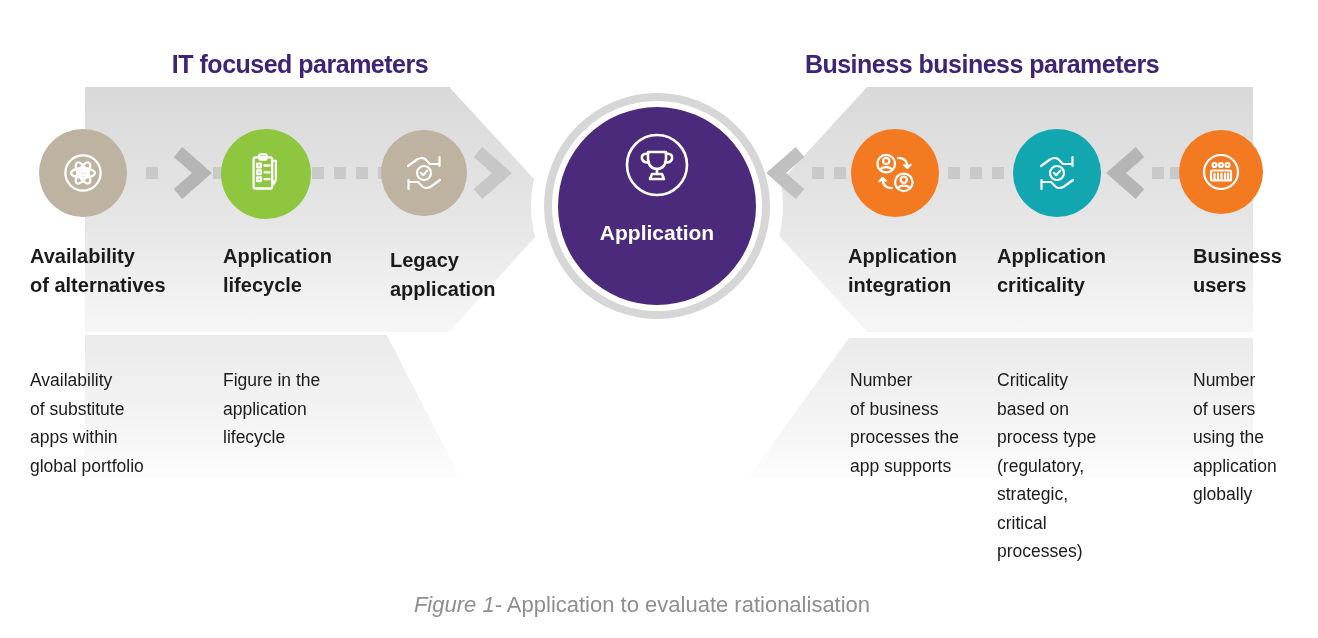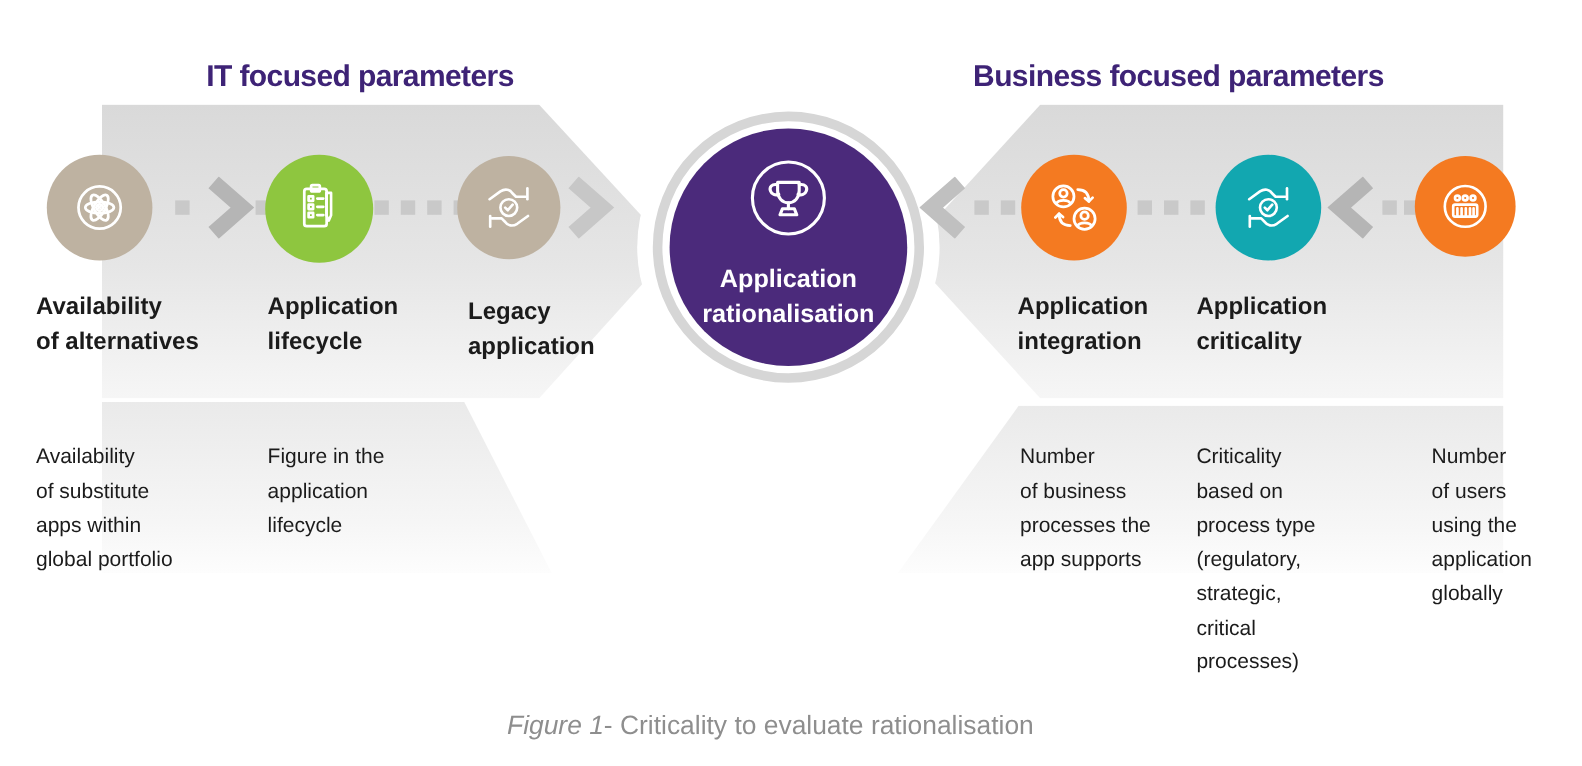--- a/index.html
+++ b/index.html
@@ -44,21 +44,21 @@
     font-size:22px;color:var(--caption);}
   .caption .fig{font-style:italic;}
   .icon-stroke{fill:none;stroke:#fff;stroke-width:2.2;stroke-linecap:round;stroke-linejoin:round;}
 </style>
 </head>
 <body>
 
 <div class="stage" style="--purple: #4b2a7b; --purple-dark: #3e2376; --tan: #beb2a1; --green: #8ec63f; --orange: #f47a21; --teal: #12a7b0; --gray-arrow: #b3b3b3; --gray-dash: #c9c9c9; --ring: #d6d6d6; --caption: #8e8e8e;">
 
   <div class="title" style="left:300px;">IT focused parameters</div>
-  <div class="title" style="left:982px;">Business focused parameters</div>
+  <div class="title" style="left:982px;">Business business parameters</div>
 
   <div class="band top band-top-left"></div>
   <div class="band top band-top-right"></div>
   <div class="band bottom band-bottom-left"></div>
   <div class="band bottom band-bottom-right"></div>
 
   <div class="dash" style="left:146px;top:167px;"></div>
   <div class="dash" style="left:213px;top:167px;"></div>
   <div class="dash" style="left:312px;top:167px;"></div>
   <div class="dash" style="left:334px;top:167px;"></div>
@@ -102,21 +102,20 @@
       <circle cx="35" cy="35" r="30"></circle>
       <path d="M26 22 h18 v7 c0 6 -4 10 -9 10 s-9 -4 -9 -10 z"></path>
       <path d="M26 24 c-5 -1 -7 2 -6 5 c1 3 4 4 7 3"></path>
       <path d="M44 24 c5 -1 7 2 6 5 c-1 3 -4 4 -7 3"></path>
       <path d="M35 39 v5"></path>
       <path d="M30 44 h10 l2 5 h-14 z"></path>
     </svg>
   </div>
   <div class="core-label">
     <div>Application</div>
-    <div>rationalisation</div>
   </div>
 
   <div class="pcircle tan" style="left:39px;top:129px;width:88px;height:88px;">
     <svg viewBox="0 0 56 56" width="58" height="58" class="icon-stroke">
       <circle cx="28" cy="28" r="17"></circle>
       <ellipse cx="28" cy="28" rx="11.5" ry="4.6"></ellipse>
       <ellipse cx="28" cy="28" rx="11.5" ry="4.6" transform="rotate(60 28 28)"></ellipse>
       <ellipse cx="28" cy="28" rx="11.5" ry="4.6" transform="rotate(120 28 28)"></ellipse>
       <circle cx="28" cy="28" r="2.6"></circle>
       <circle cx="28" cy="28" r="0.6" fill="#fff"></circle>
@@ -182,20 +181,22 @@
   <div class="label" style="left:30px;top:242px;">Availability
 of alternatives</div>
   <div class="label" style="left:223px;top:242px;">Application
 lifecycle</div>
   <div class="label" style="left:390px;top:246px;">Legacy
 application</div>
   <div class="label" style="left:848px;top:242px;">Application
 integration</div>
   <div class="label" style="left:997px;top:242px;">Application
 criticality</div>
+  <div class="label" style="left:1193px;top:242px;">Business
+users</div>
 
   <div class="desc" style="left:30px;top:366px;">Availability
 of substitute
 apps within
 global portfolio</div>
   <div class="desc" style="left:223px;top:366px;">Figure in the
 application
 lifecycle</div>
   <div class="desc" style="left:850px;top:366px;">Number
 of business
@@ -208,16 +209,16 @@
 strategic,
 critical
 processes)</div>
   <div class="desc" style="left:1193px;top:366px;">Number
 of users
 using the
 application
 globally</div>
 
   <div class="caption">
-    <span class="fig">Figure 1</span><span>- Criticality to evaluate rationalisation</span>
+    <span class="fig">Figure 1</span><span>- Application to evaluate rationalisation</span>
   </div>
 
 </div>
 
 </body></html>

